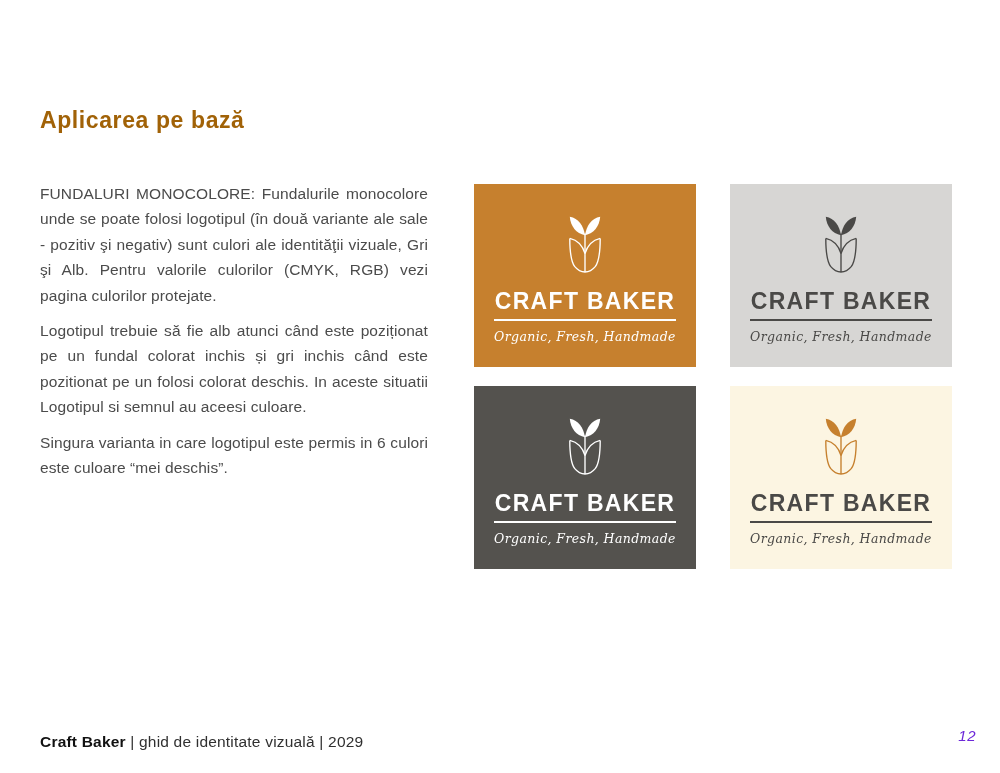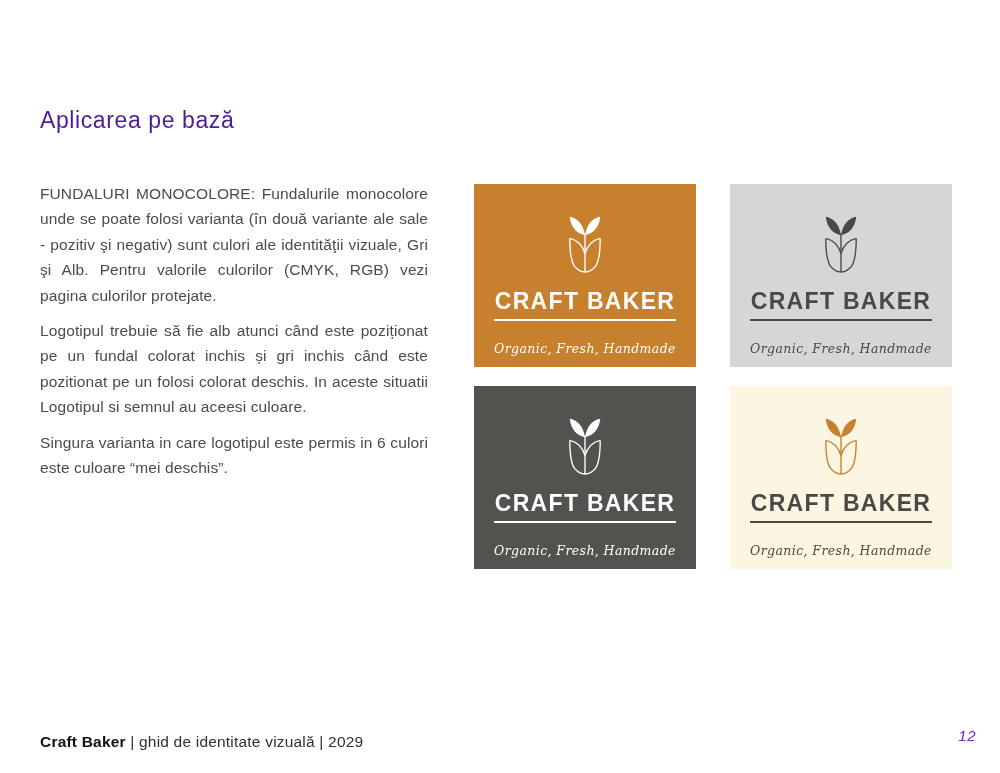--- a/index.html
+++ b/index.html
@@ -10,23 +10,23 @@
     width: 1000px;
     height: 773px;
     background: #ffffff;
     overflow: hidden;
   }
   .page-title {
     position: absolute;
     left: 40px;
     top: 107px;
     font-size: 23px;
-    font-weight: 400;
+    font-weight: 700;
     letter-spacing: 0.6px;
-    color: #4c1d95;
+    color: #a16207;
   }
   .text-block {
     position: absolute;
     left: 40px;
     top: 181px;
     width: 388px;
     font-size: 15.5px;
     line-height: 25.4px;
     letter-spacing: 0.1px;
     color: #4b4b4b;
@@ -63,21 +63,21 @@
     letter-spacing: 1.3px;
     white-space: nowrap;
   }
   .wordmark-underline {
     width: 100%;
     height: 1.5px;
     background: currentColor;
     margin-top: 4px;
   }
   .tagline {
-    margin-top: 20px;
+    margin-top: 8px;
     font-family: "DejaVu Serif", serif;
     font-style: italic;
     font-size: 12.5px;
     letter-spacing: 0.4px;
     white-space: nowrap;
   }
   .footer {
     position: absolute;
     left: 40px;
     top: 733px;
@@ -100,21 +100,21 @@
   }
 </style>
 </head>
 <body>
 
 <div class="page">
 
   <h1 class="page-title">Aplicarea pe bază</h1>
 
   <div class="text-block">
-    <p>FUNDALURI MONOCOLORE: Fundalurile monocolore unde se poate folosi varianta (în două variante ale sale - pozitiv şi negativ) sunt culori ale identităţii vizuale, Gri şi Alb. Pentru valorile culorilor (CMYK, RGB) vezi pagina culorilor protejate.</p>
+    <p>FUNDALURI MONOCOLORE: Fundalurile monocolore unde se poate folosi logotipul (în două variante ale sale - pozitiv şi negativ) sunt culori ale identităţii vizuale, Gri şi Alb. Pentru valorile culorilor (CMYK, RGB) vezi pagina culorilor protejate.</p>
     <p>Logotipul trebuie să fie alb atunci când este poziționat pe un fundal colorat inchis și gri inchis când este pozitionat pe un folosi colorat deschis. In aceste situatii Logotipul si semnul au aceesi culoare.</p>
     <p>Singura varianta in care logotipul este permis in 6 culori este culoare “mei deschis”.</p>
   </div>
 
   <div class="swatch-grid">
 
     <div class="swatch" style="background: rgb(198, 128, 46); color: rgb(255, 255, 255);">
       <span class="logo-icon" style="color: rgb(255, 255, 255);">
         <svg viewBox="0 0 60 80" xmlns="http://www.w3.org/2000/svg">
           <path d="M30,29 C28,17 22,8 11,6 C12,18 19,27 30,29 Z" fill="currentColor"></path>

